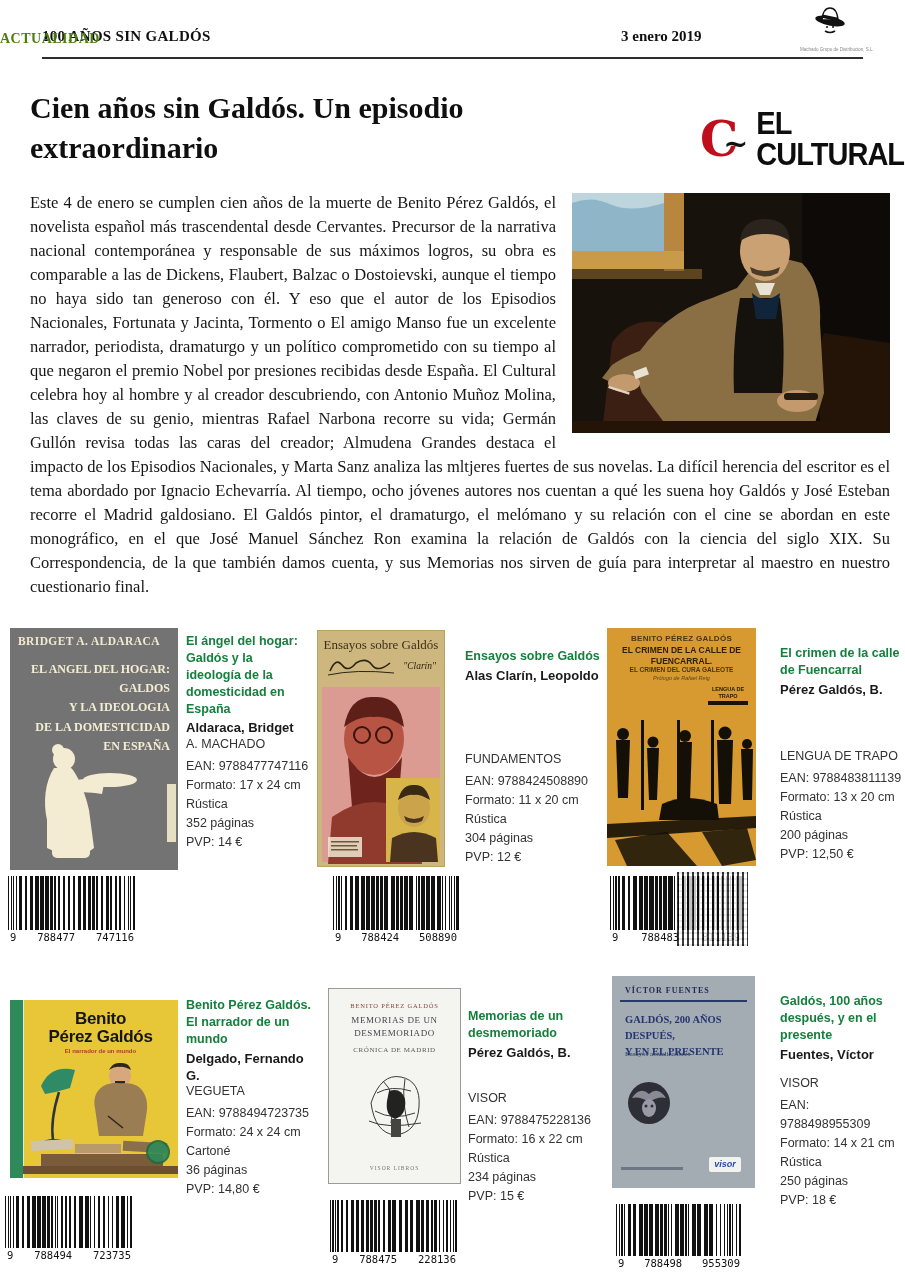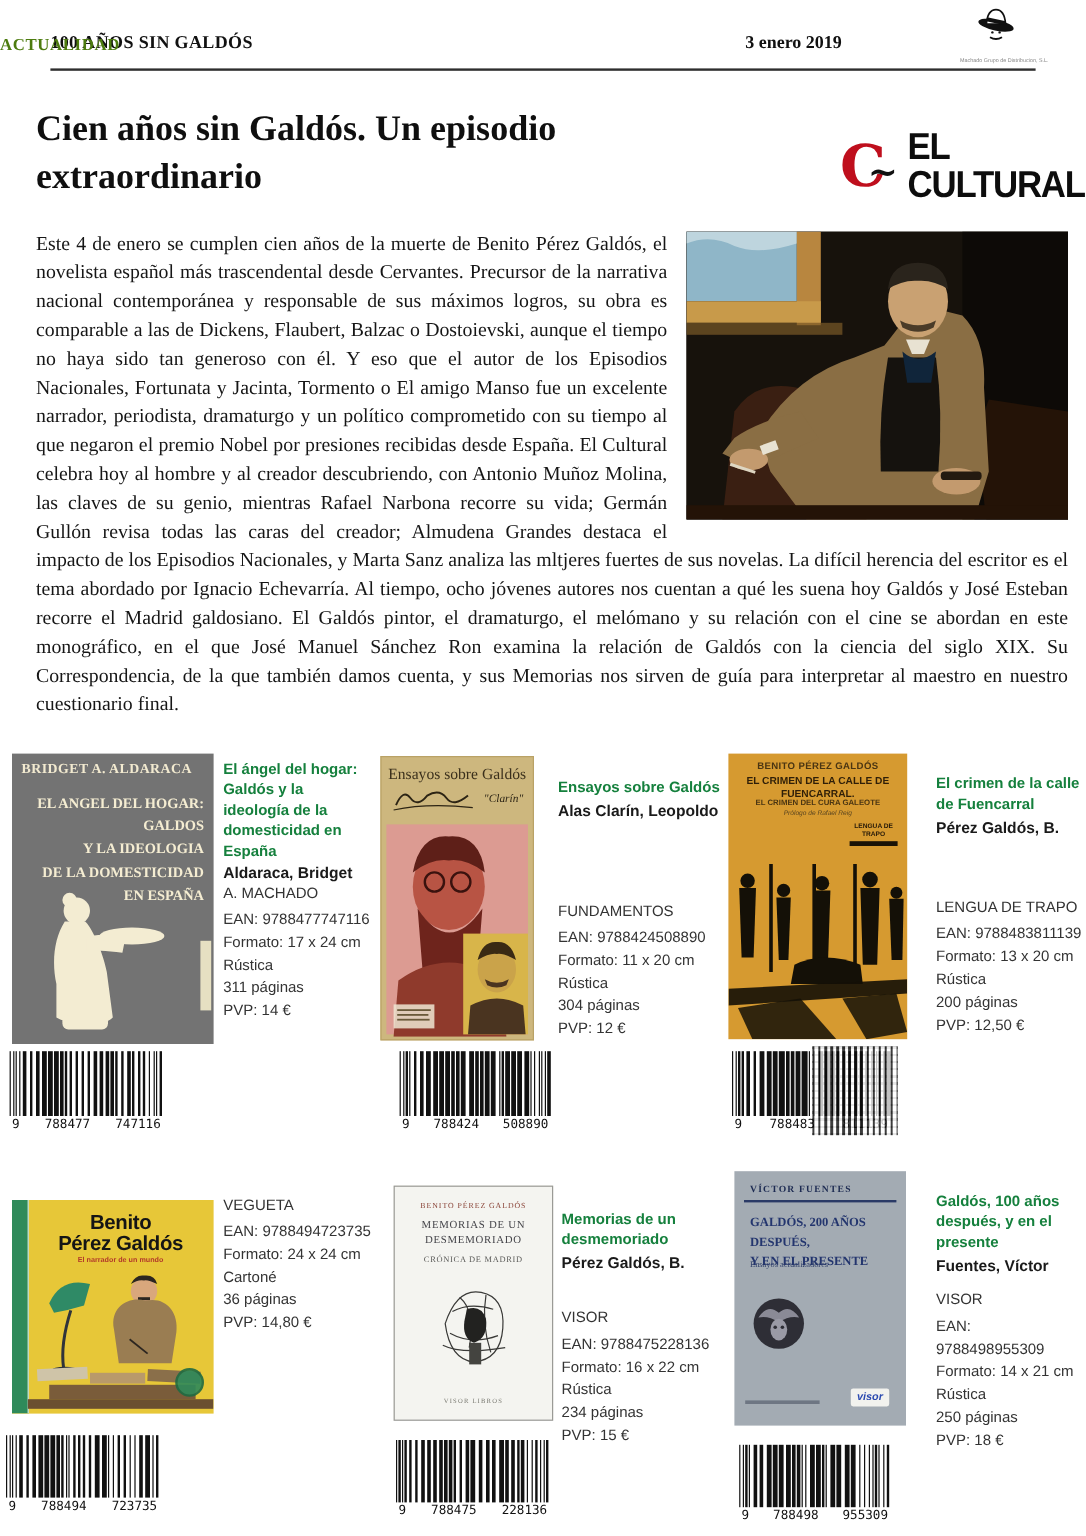--- a/index.html
+++ b/index.html
@@ -230,21 +230,21 @@
 
   <div class="abs info r1" style="left:186px;top:633px;width:124px;">
     <div class="bi-top">
         <div class="bi-title">El ángel del hogar: Galdós y la ideología de la domesticidad en España</div>
       <div class="bi-author">Aldaraca, Bridget</div>
       </div>
     <div class="bi-pub">A. MACHADO</div>
     <div class="bi-line">EAN: 9788477747116</div>
     <div class="bi-line">Formato: 17 x 24 cm</div>
     <div class="bi-line">Rústica</div>
-    <div class="bi-line">311 páginas</div>
+    <div class="bi-line">352 páginas</div>
     <div class="bi-line">PVP: 14 €</div>
   </div>
 
   <div class="abs info r1" style="left:465px;top:648px;width:140px;">
     <div class="bi-top">
         <div class="bi-title">Ensayos sobre Galdós</div>
       <div class="bi-author">Alas Clarín, Leopoldo</div>
       </div>
     <div class="bi-pub">FUNDAMENTOS</div>
     <div class="bi-line">EAN: 9788424508890</div>
@@ -446,20 +446,24 @@
       <path d="M6,20 Q14,8 23,16 Q32,8 40,20 Q32,18 23,24 Q14,18 6,20 Z" fill="#8a8a96"></path>
       <ellipse cx="23" cy="30" rx="7" ry="9" fill="#9a9aa6"></ellipse>
       <circle cx="20" cy="28" r="1.5" fill="#2e2e36"></circle>
         <circle cx="26" cy="28" r="1.5" fill="#2e2e36"></circle>
     </svg>
     <div class="cv6-foot"></div>
     <div class="cv6-chip">visor</div>
   </div>
 
   <div class="abs info r2" style="left:186px;top:997px;width:130px;">
+    <div class="bi-top">
+        <div class="bi-title">Benito Pérez Galdós. El narrador de un mundo</div>
+      <div class="bi-author">Delgado, Fernando G.</div>
+      </div>
     <div class="bi-pub">VEGUETA</div>
     <div class="bi-line">EAN: 9788494723735</div>
     <div class="bi-line">Formato: 24 x 24 cm</div>
     <div class="bi-line">Cartoné</div>
     <div class="bi-line">36 páginas</div>
     <div class="bi-line">PVP: 14,80 €</div>
   </div>
 
   <div class="abs info r2" style="left:468px;top:1008px;width:132px;">
     <div class="bi-top">

